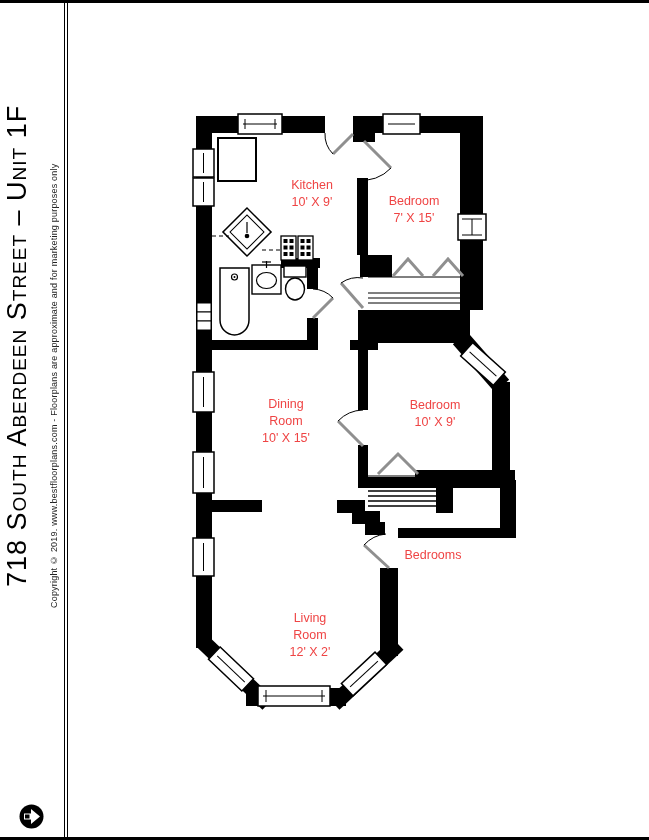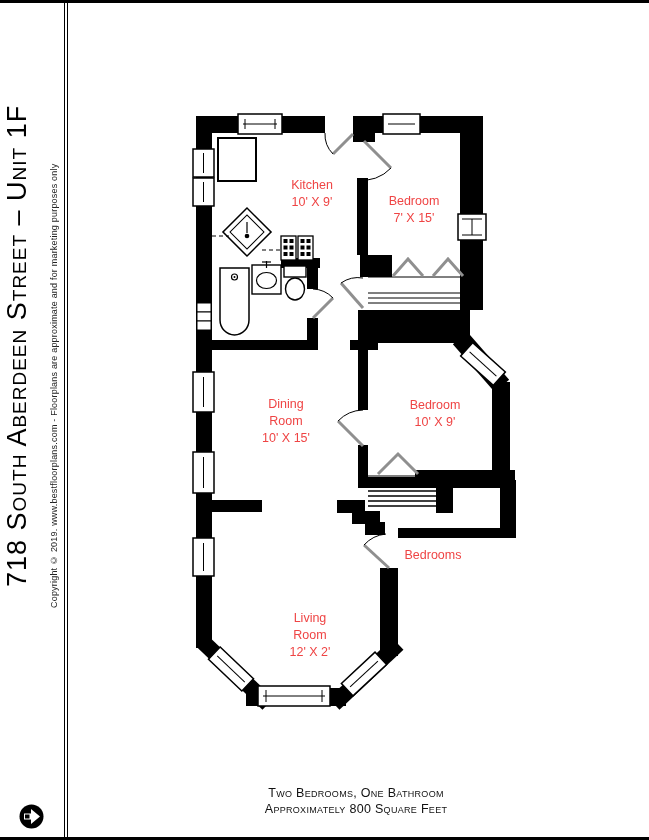--- a/index.html
+++ b/index.html
@@ -260,24 +260,20 @@
   </div>
   <div class="room-label" style="left:433px;top:547px;">
     <span>Bedrooms</span>
   </div>
   <div class="room-label" style="left:310px;top:573px;margin-top:37px;">
     <span>Living</span>
     <span>Room</span>
     <span>12' X 2'</span>
   </div>
 
-  <div id="footer-caption">
-    <div>Two Bedrooms, One Bathroom</div>
-    <div>Approximately 800 Square Feet</div>
-  </div>
 
   <svg id="compass" width="27" height="27" viewBox="0 0 27 27">
     <circle cx="13.5" cy="13.5" r="12" fill="#000"></circle>
     <polygon points="6,10.5 13,10.5 13,6 22,13.5 13,21 13,16.5 6,16.5" fill="#fff"></polygon>
     <rect x="7" y="11.5" width="4.5" height="4" fill="#000"></rect>
   </svg>
 
 </div>
 
 </body></html>

